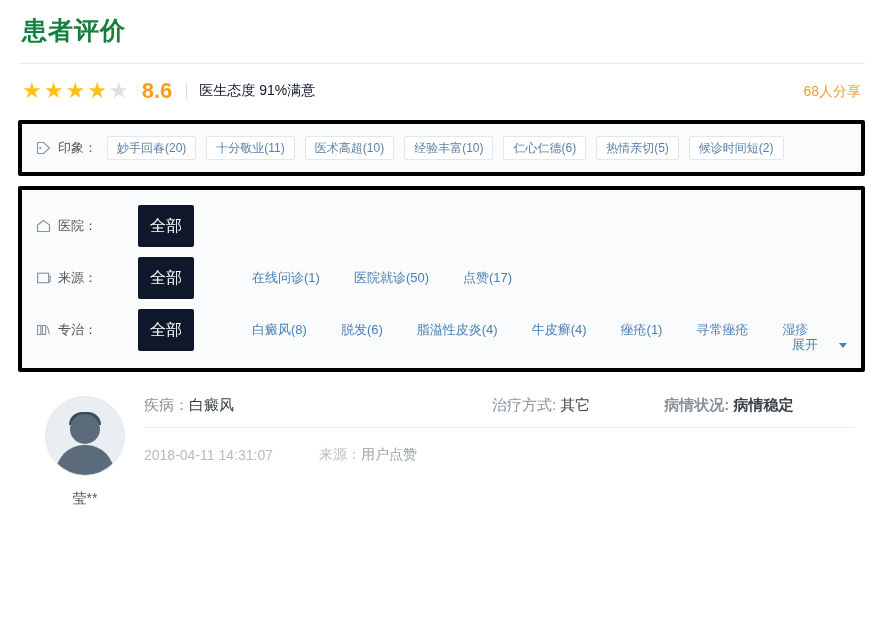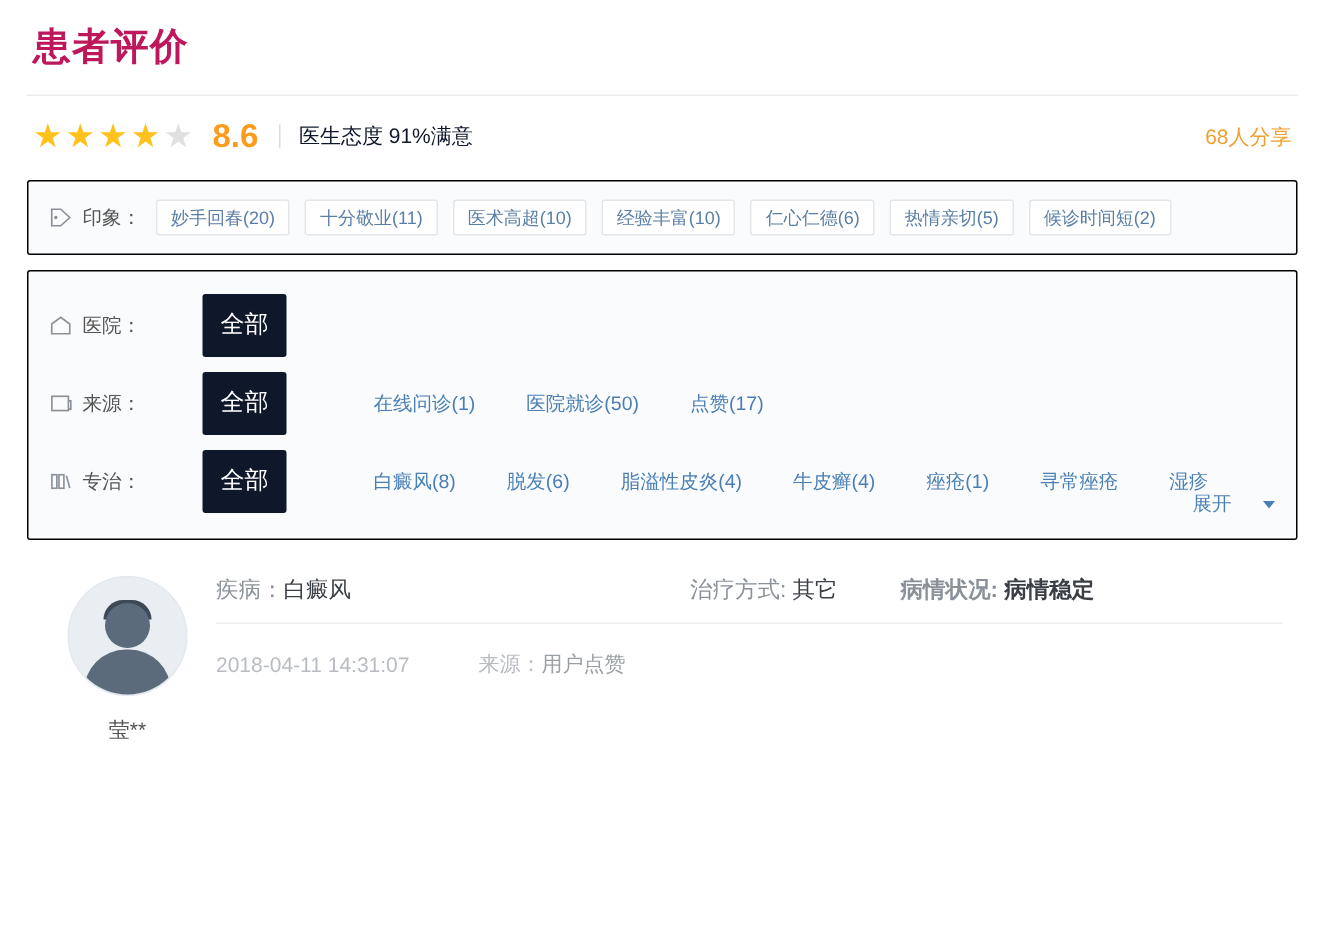--- a/index.html
+++ b/index.html
@@ -21,21 +21,21 @@
     box-sizing: border-box;
   }
 
   
   .title-row {
     padding: 14px 0 10px 22px;
   }
   .page-title {
     font-size: 25px;
     font-weight: bold;
-    color: #be185d;
+    color: #15803d;
     letter-spacing: 1px;
   }
   .title-rule {
     margin: 6px 18px 0 18px;
     height: 1px;
     background: #ececec;
   }
 
   
   .score-row {
@@ -80,21 +80,21 @@
     top: 50%;
     transform: translateY(-50%);
     font-size: 14px;
     color: #f0a030;
   }
 
   
   .panel {
     margin: 0 18px;
     background: #fafbfc;
-    border: 1px solid #000000;
+    border: 4px solid #000000;
     border-radius: 2px;
   }
   .panel.impression {
     padding: 12px 14px;
     display: flex;
     align-items: center;
     flex-wrap: wrap;
     gap: 10px;
   }
   .panel-gap {
@@ -240,20 +240,21 @@
     min-width: 0;
     padding-right: 6px;
   }
   .meta-row {
     display: flex;
     align-items: center;
     font-size: 15px;
     color: #8a9199;
     padding-bottom: 12px;
     border-bottom: 1px solid #eceef0;
+    gap: 32px;
   }
   .meta-item { white-space: nowrap; }
   .meta-item .val {
     color: #3a3f45;
   }
   .meta-item.treat { margin-left: 226px; }
   .meta-item.status { margin-left: 42px; font-weight: bold; }
   .review-text {
     margin-top: 14px;
     font-size: 17px;

